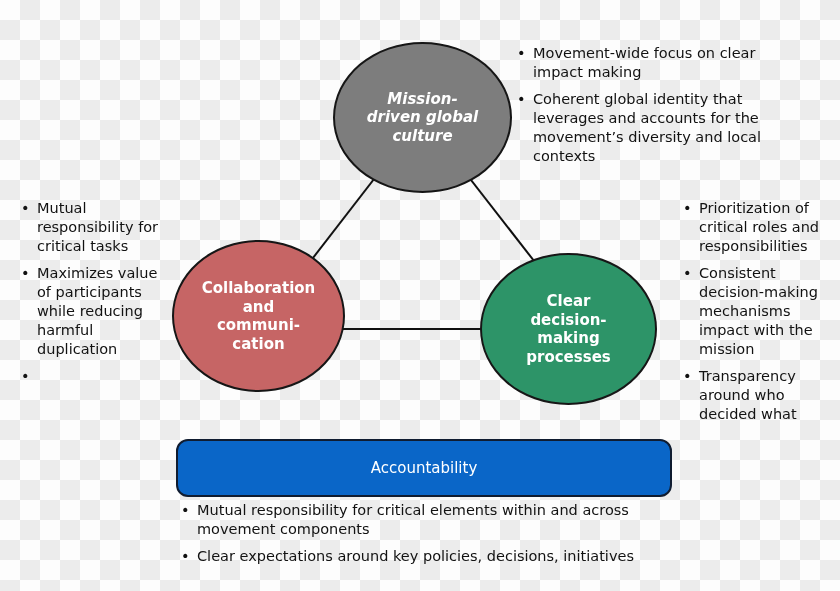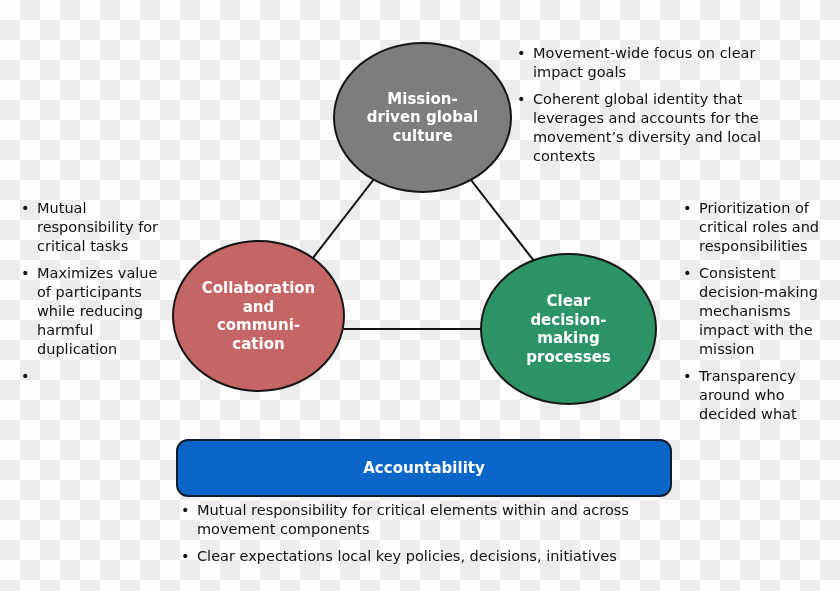--- a/index.html
+++ b/index.html
@@ -11,28 +11,28 @@
     font-family:"DejaVu Sans","Liberation Sans",sans-serif;
   }
   .connectors{position:absolute;left:0;top:0;width:840px;height:591px;}
   .node{
     position:absolute;box-sizing:border-box;
     border:2px solid #161616;border-radius:50%;
     display:flex;align-items:center;justify-content:center;
     text-align:center;color:#ffffff;font-weight:bold;
     font-size:15px;line-height:18.5px;white-space:pre-line;
   }
-  #node-mission{left:333px;top:42px;width:179px;height:151px;background:#7d7d7d;}
+  #node-mission{left:333px;top:42px;width:179px;height:151px;background:#7d7d7d;font-style:italic;}
   #node-collaboration{left:172px;top:240px;width:173px;height:152px;background:#c66565;}
   #node-decision{left:480px;top:253px;width:177px;height:152px;background:#2d9468;}
   .accountability-bar{
     position:absolute;left:176px;top:439px;width:496px;height:58px;
     box-sizing:border-box;background:#0a66c8;border:2px solid #101c30;border-radius:12px;
     display:flex;align-items:center;justify-content:center;
-    color:#ffffff;font-weight:bold;font-size:15px;
+    color:#ffffff;font-weight:normal;font-size:15px;
   }
   .bullet-list{position:absolute;font-size:14.5px;line-height:19px;color:#121212;}
   .bullet-item{display:flex;margin-bottom:8px;}
   .bullet-item:last-child{margin-bottom:0;}
   .bullet-marker{flex:0 0 16px;}
   .bullet-text{white-space:pre-line;}
   #list-mission{left:517px;top:44px;width:300px;}
   #list-collaboration{left:21px;top:199px;width:158px;}
   #list-decision{left:683px;top:199px;width:155px;}
   #list-accountability{left:181px;top:501px;width:500px;}
@@ -69,21 +69,21 @@
   </div>
 
   <div class="accountability-bar">
     <span>Accountability</span>
   </div>
 
   <div class="bullet-list" id="list-mission">
     <div class="bullet-item">
       <span class="bullet-marker">•</span>
       <span class="bullet-text">Movement-wide focus on clear
-impact goals</span>
+impact making</span>
     </div>
     <div class="bullet-item">
       <span class="bullet-marker">•</span>
       <span class="bullet-text">Coherent global identity that
 leverages and accounts for the
 movement’s diversity and local
 contexts</span>
     </div>
   </div>
 
@@ -131,17 +131,17 @@
   </div>
 
   <div class="bullet-list" id="list-accountability">
     <div class="bullet-item">
       <span class="bullet-marker">•</span>
       <span class="bullet-text">Mutual responsibility for critical elements within and across
 movement components</span>
     </div>
     <div class="bullet-item">
       <span class="bullet-marker">•</span>
-      <span class="bullet-text">Clear expectations local key policies, decisions, initiatives</span>
+      <span class="bullet-text">Clear expectations around key policies, decisions, initiatives</span>
     </div>
   </div>
 
 </div>
 
 </body></html>

